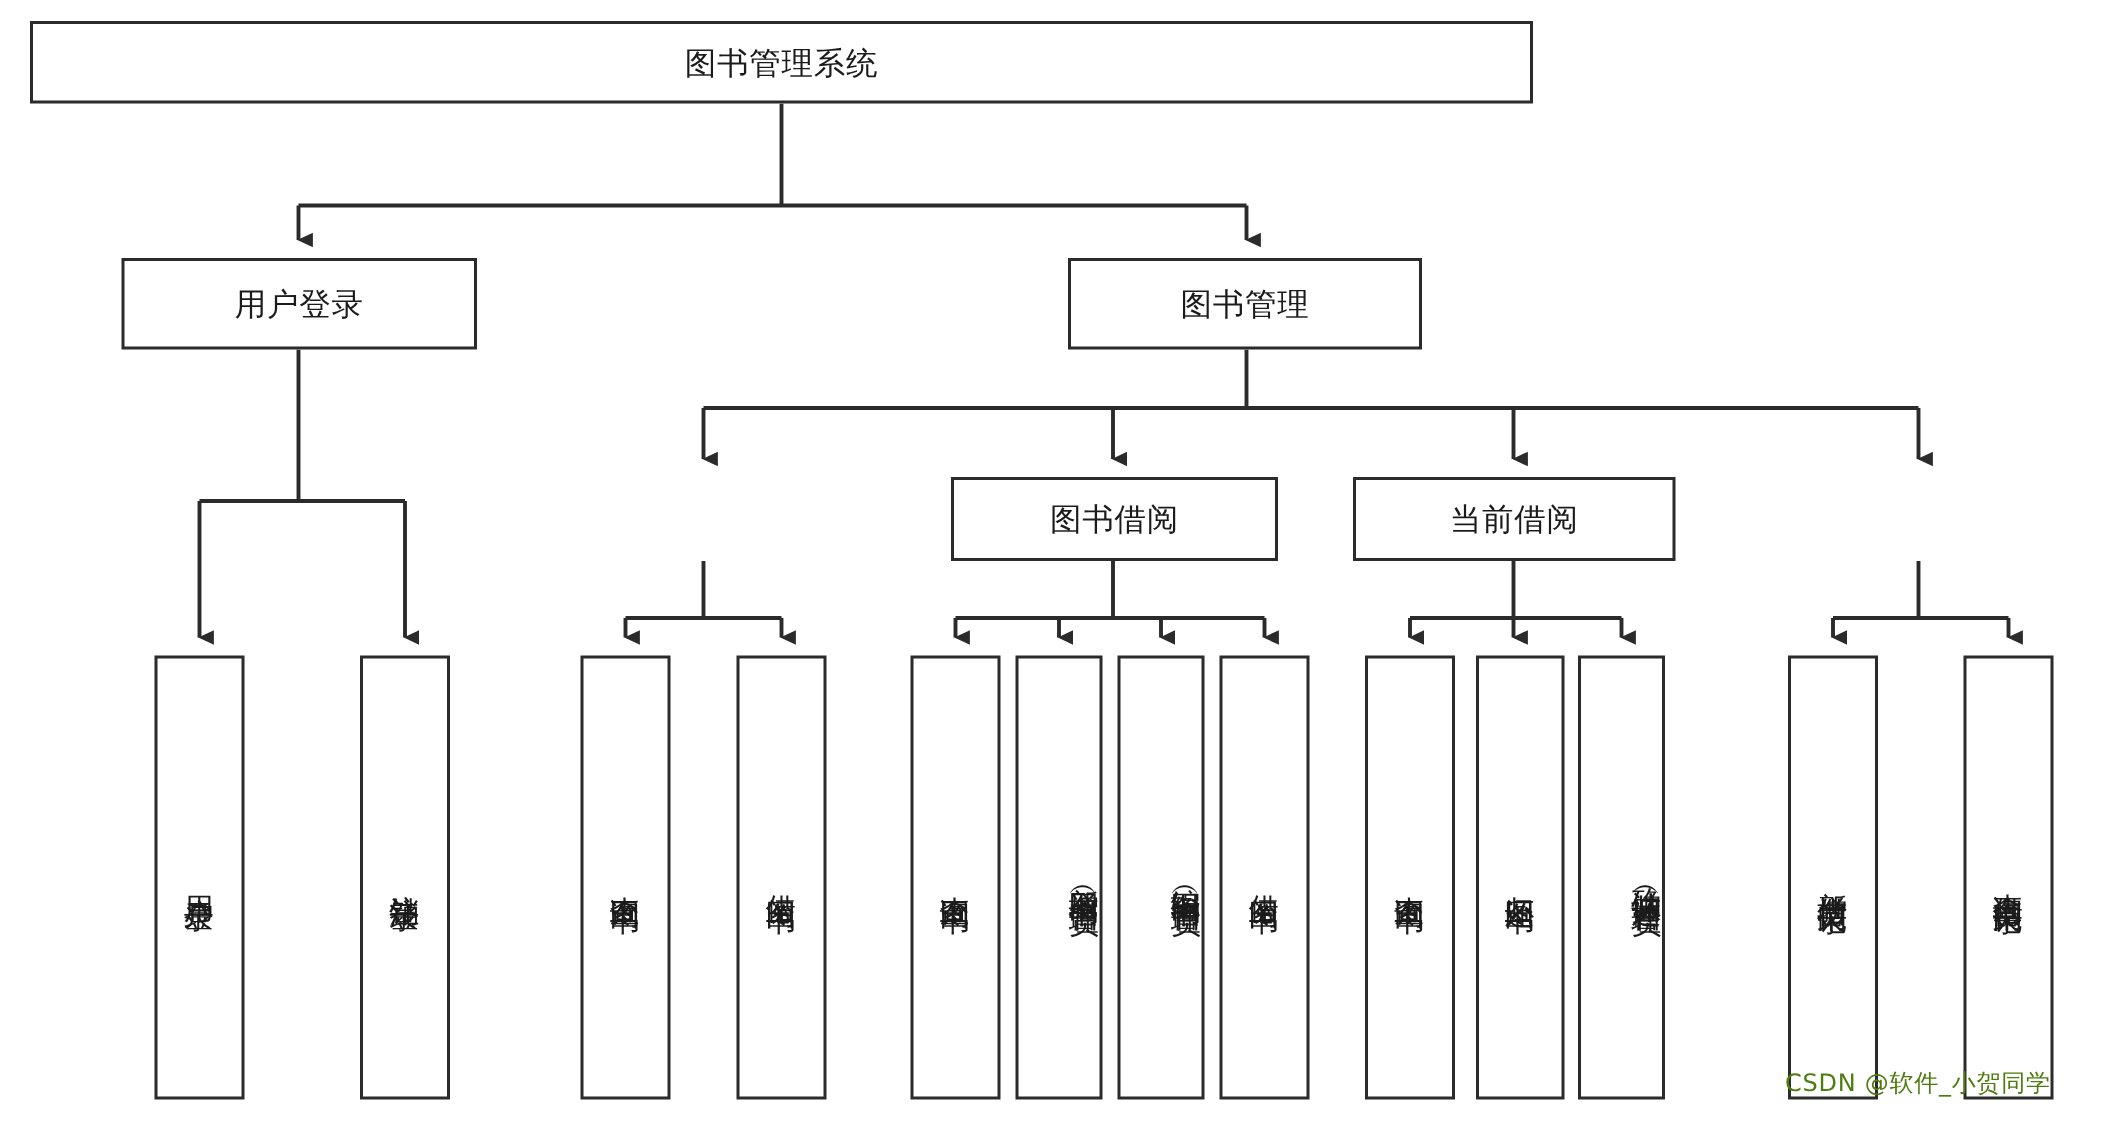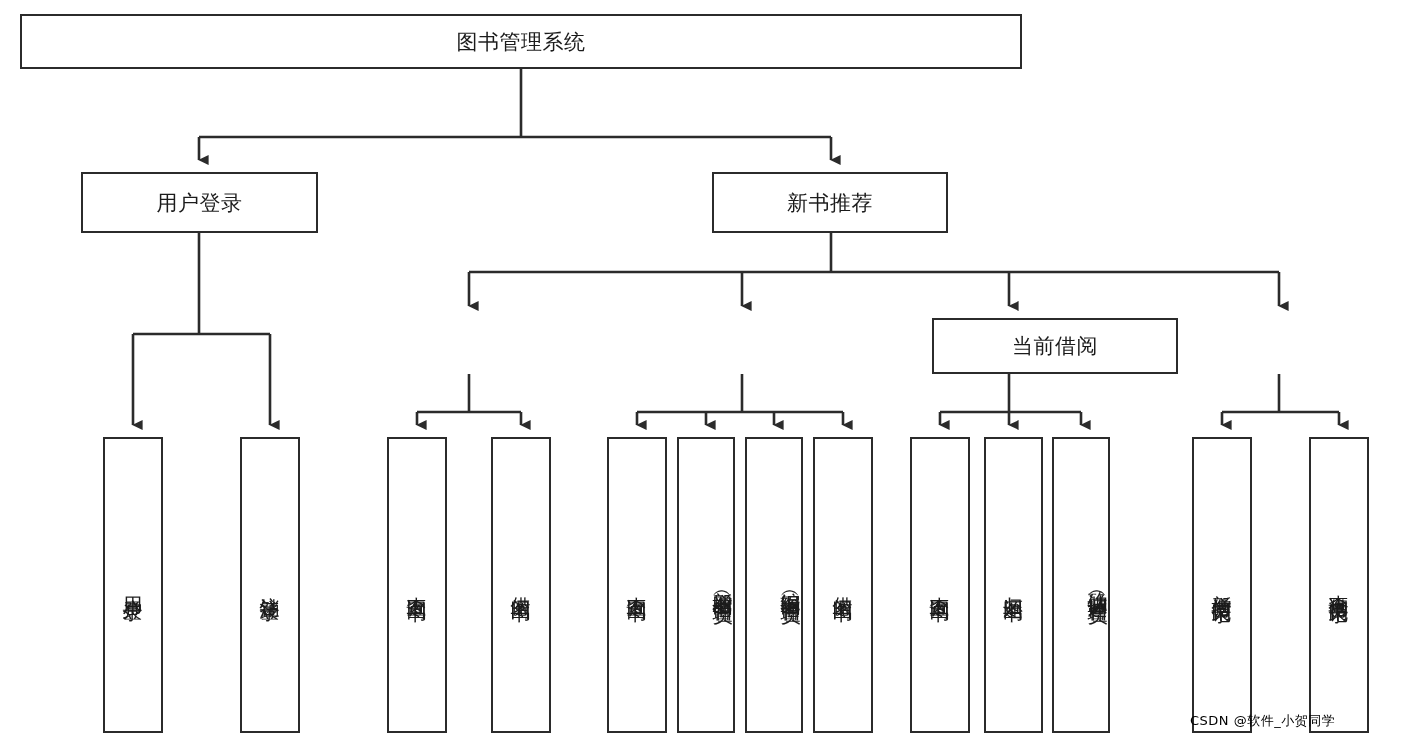--- a/index.html
+++ b/index.html
@@ -53,22 +53,22 @@
   }
   .node.vert.toptext {
     align-items: flex-start;
   }
   .node-label {
     display: block;
     white-space: nowrap;
   }
   #watermark {
     position: absolute;
-    color: #000000;
-    font-size: 13px;
+    color: #4d7c0f;
+    font-size: 16px;
     white-space: nowrap;
     letter-spacing: 0.5px;
   }
 </style>
 </head>
 <body>
 
 <div id="canvas">
 
   <svg id="wires" viewBox="0 0 1405 747">
@@ -123,26 +123,29 @@
 
   <div class="node horiz" style="left:20px; top:14px; width:1002px; height:55px;">
     <span class="node-label">图书管理系统</span>
   </div>
 
   <div class="node horiz" style="left:81px; top:172px; width:237px; height:61px;">
     <span class="node-label">用户登录</span>
   </div>
 
   <div class="node horiz" style="left:712px; top:172px; width:236px; height:61px;">
-    <span class="node-label">新书推荐</span>
-  </div>
-
-
-
-  <div class="node horiz" style="left:902px; top:318px; width:246px; height:56px;margin-left:30px;">
+    <span class="node-label">图书管理</span>
+  </div>
+
+
+  <div class="node horiz" style="left:634px; top:318px; width:218px; height:56px;">
+    <span class="node-label">图书借阅</span>
+  </div>
+
+  <div class="node horiz" style="left:902px; top:318px; width:215px; height:56px;">
     <span class="node-label">当前借阅</span>
   </div>
 
 
   <div class="node vert" style="left:103px; top:437px; width:60px; height:296px; align-items:center;">
     <span class="node-label">用户登录</span>
   </div>
 
   <div class="node vert" style="left:240px; top:437px; width:60px; height:296px; align-items:center;">
     <span class="node-label">注销登录</span>

